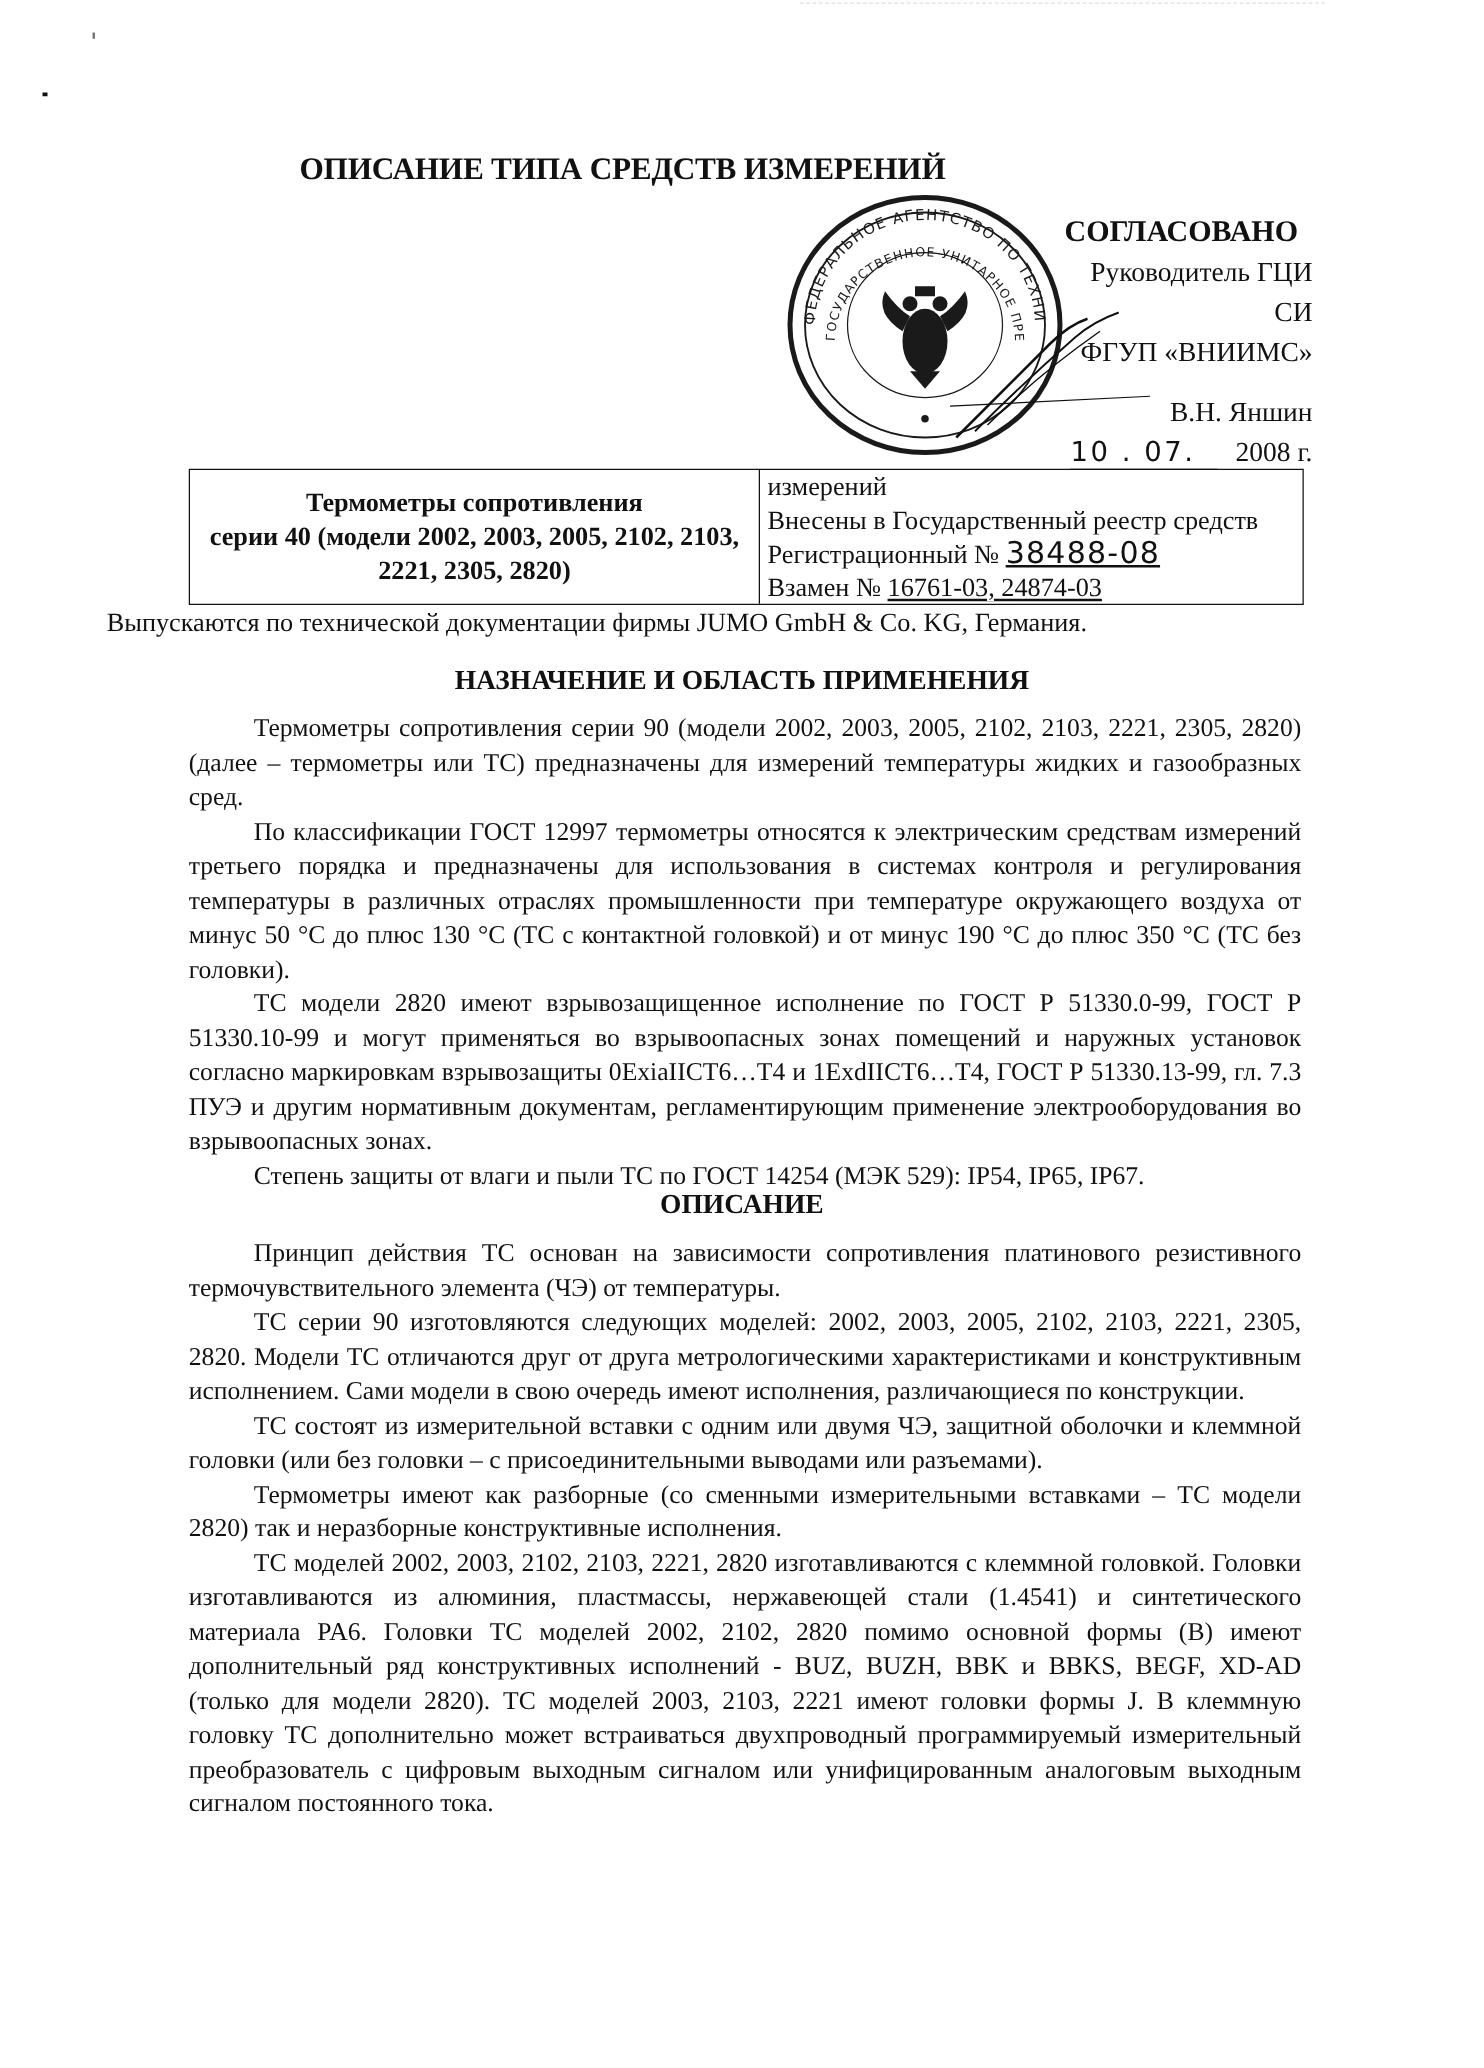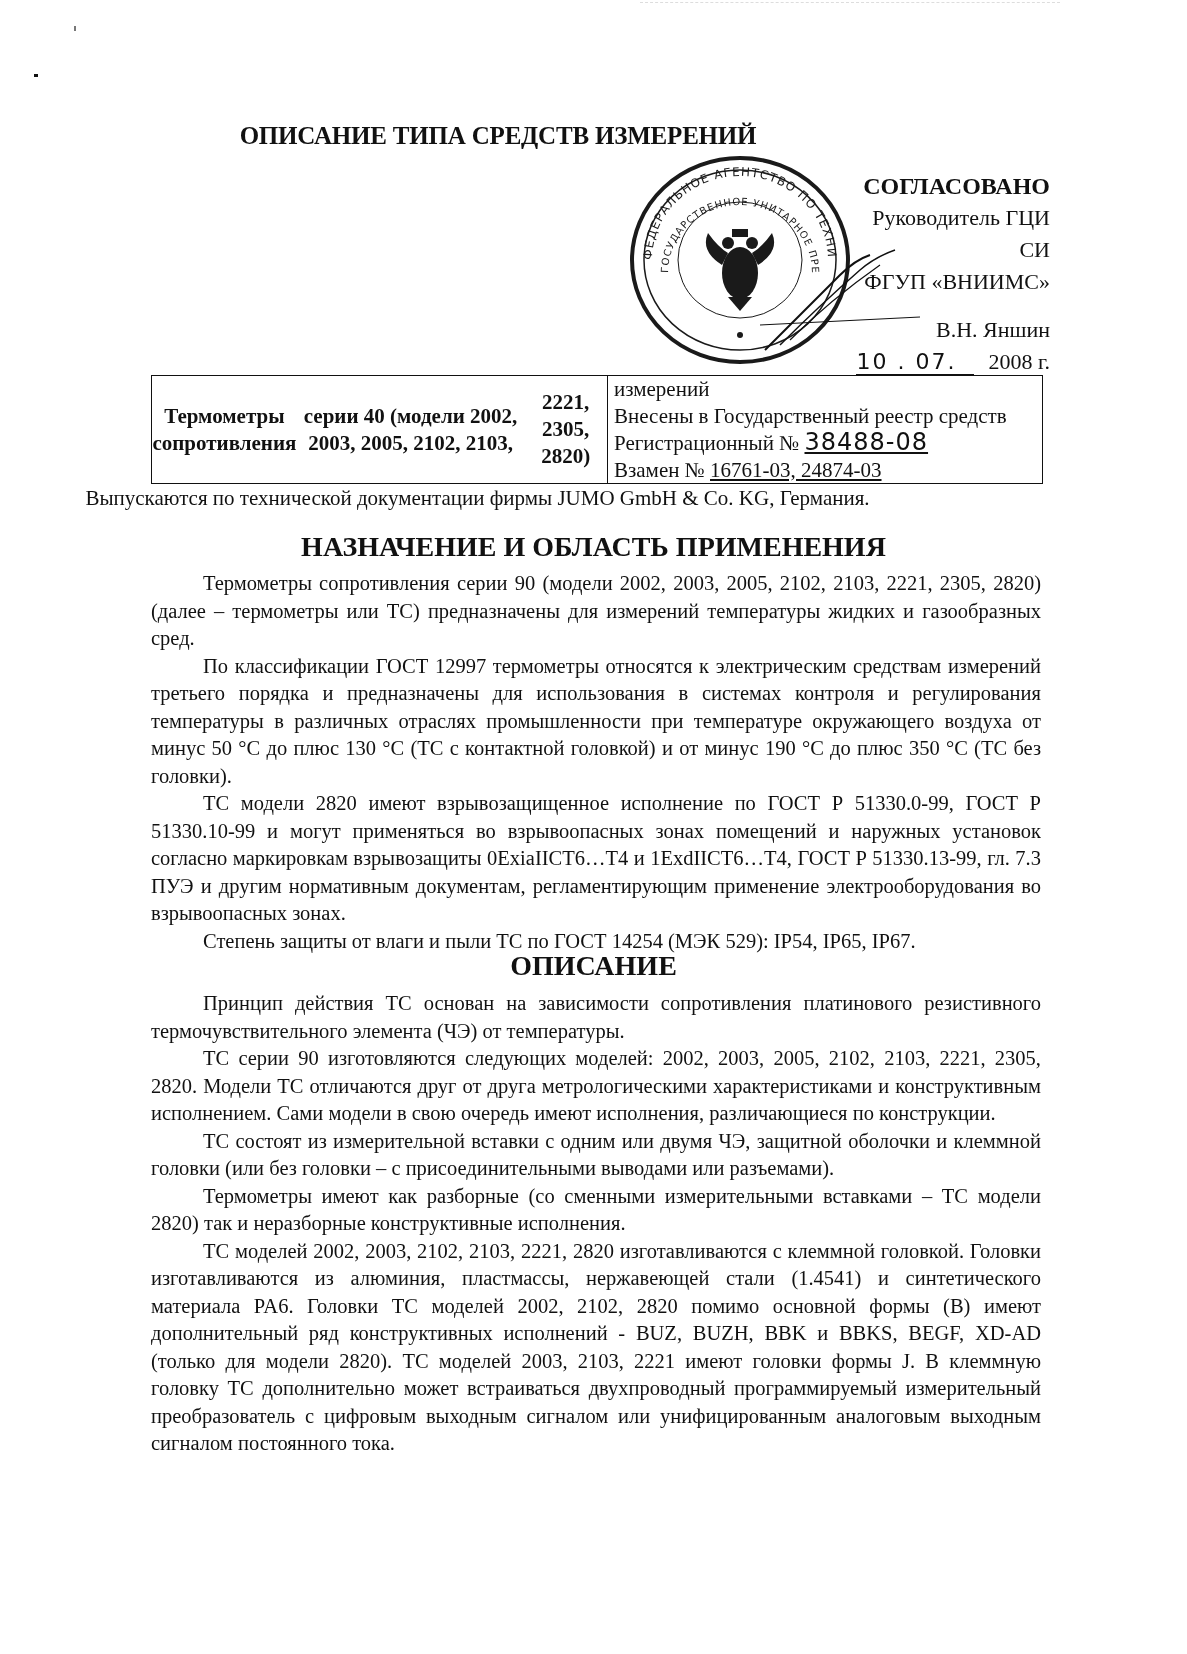--- a/index.html
+++ b/index.html
@@ -10,40 +10,40 @@
     .scan-marks { position: absolute; top: 2px; left: 640px; width: 420px; height: 8px;
                   border-top: 1px dashed #c8c8c8; opacity: .6; }
     .speck1 { position: absolute; left: 74px; top: 26px; width: 2px; height: 5px; background:#777; }
     .speck2 { position: absolute; left: 34px; top: 74px; width: 4px; height: 3px; background:#111; }
 
     .doc-title { position: absolute; left: 0; width: 996px; top: 122px; text-align: center;
                  font-weight: bold; font-size: 25px; letter-spacing: -0.2px; }
 
     .approval { position: absolute; left: 840px; top: 170px; width: 210px; text-align: right;
                 font-size: 22px; line-height: 32px; }
-    .approval .agreed { font-weight: bold; font-size: 24px; }
+    .approval .agreed { font-weight: bold; font-size: 24px; text-align: center; }
     .approval .date-hand { font-family: "DejaVu Sans", sans-serif; font-size: 22px; border-bottom: 1px solid #111;
                            padding: 0 18px 0 0; margin-right: 14px; letter-spacing: 2px; }
 
     .stamp { position: absolute; left: 628px; top: 155px; width: 225px; height: 210px; }
     .signature { position: absolute; left: 760px; top: 245px; width: 190px; height: 110px; }
 
     .reg-table { position: absolute; left: 151px; top: 375px; width: 890px; height: 107px;
                  border: 1px solid #111; display: flex; }
-    .reg-left { width: 455px; border-right: 1px solid #111; display: flex; flex-direction: row;
+    .reg-left { width: 455px; border-right: 1px solid #111; display: flex; flex-direction: column;
                 justify-content: center; align-items: center; text-align: center; font-weight: bold;
                 font-size: 21px; line-height: 27px; }
     .reg-right { flex: 1; padding-left: 6px; font-size: 21px; line-height: 26.5px; }
     .reg-right .hand { font-family: "DejaVu Sans", sans-serif; font-size: 24px; text-decoration: underline;
                        letter-spacing: 1px; }
     .reg-right .u { text-decoration: underline; }
 
     .manufacturer { position: absolute; left: 0; width: 955px; top: 486px; text-align: center; font-size: 21px; }
 
-    .section-title { position: absolute; left: 0; width: 1187px; text-align: center; font-weight: bold; font-size: 28px; }
+    .section-title { position: absolute; left: 0; width: 1187px; text-align: center; font-weight: bold; font-size: 22px; }
 
     .body-text { position: absolute; left: 151px; width: 890px; font-size: 20.5px; line-height: 27.5px;
                  text-align: justify; }
     .body-text p { margin: 0; text-indent: 52px; }
   </style>
 </head>
 <body>
 
 <div class="page">
 

